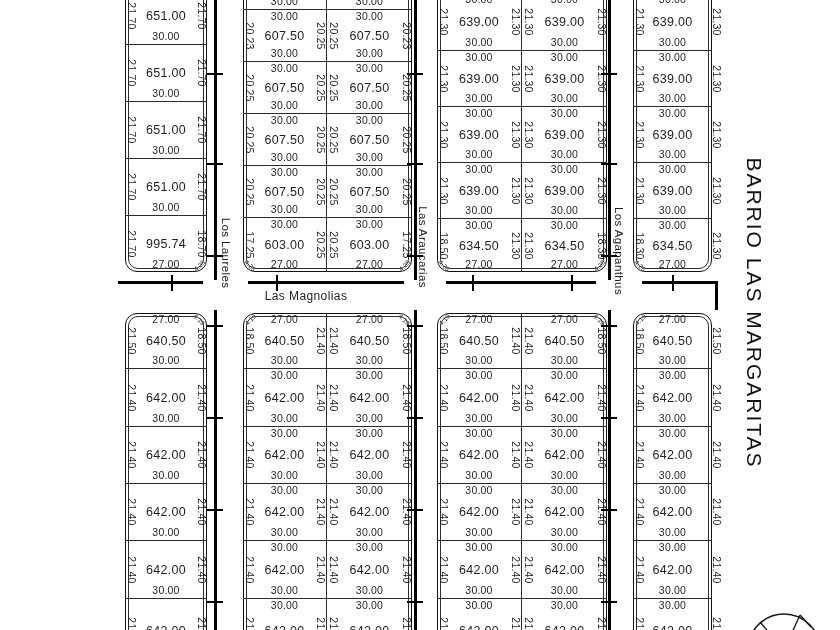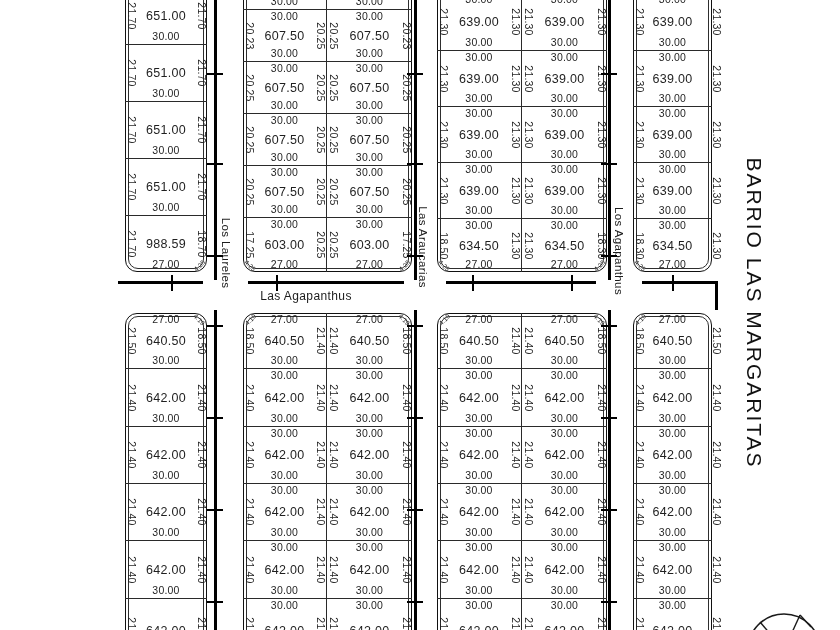--- a/index.html
+++ b/index.html
@@ -67,21 +67,21 @@
         <div class="sdim sl">21.70</div>
         <div class="sdim sr">21.70</div>
       </div>
       <div class="cell bt" style="left: -1px; top: 170px; width: 82px; height: 57px;">
         <div class="at">651.00</div>
         <div class="wdim wb">30.00</div>
         <div class="sdim sl">21.70</div>
         <div class="sdim sr">21.70</div>
       </div>
       <div class="cell bt" style="left: -1px; top: 227px; width: 82px; height: 57px;">
-        <div class="at">988.59</div>
+        <div class="at">995.74</div>
         <div class="wdim wb">27.00</div>
         <div class="sdim sl">21.70</div>
         <div class="sdim sr">18.70</div>
         <div class="ch br2">4.25</div>
       </div>
     </div>
   <div class="blk tophalf" style="left: 243px; top: -43px; width: 169px; height: 315px;">
       <div class="inner"></div>
       <div class="cell br" style="left: -1px; top: -1px; width: 84px; height: 52px;">
         <div class="wdim wb">30.00</div>
@@ -545,21 +545,21 @@
   <div class="thick-v" style="left:214px;top:0;height:280px;"></div>
   <div class="thick-v" style="left:214px;top:310px;height:320px;"></div>
   <div class="thick-v" style="left:414px;top:0;height:280px;"></div>
   <div class="thick-v" style="left:414px;top:310px;height:320px;"></div>
   <div class="thick-v" style="left:608px;top:0;height:280px;"></div>
   <div class="thick-v" style="left:608px;top:310px;height:320px;"></div>
 
   <div class="vlabel" style="left:226px;top:253px;">Los Laureles</div>
   <div class="vlabel" style="left:423px;top:247px;">Las Araucarias</div>
   <div class="vlabel" style="left:619px;top:251px;">Los Agapanthus</div>
-  <div class="hlabel" style="left:306px;top:296px;">Las Agapanthus</div>
+  <div class="hlabel" style="left:306px;top:296px;">Las Magnolias</div>
 
   <div class="barrio" style="left:754px;top:313px;">BARRIO LAS MARGARITAS</div>
 
   <svg class="north" style="left:740px;top:600px;" width="95" height="30" viewBox="0 0 95 30">
     <circle cx="44" cy="50" r="36" fill="none" stroke="#1a1a1a" stroke-width="1.6"></circle>
     <line x1="44" y1="50" x2="20" y2="22" stroke="#1a1a1a" stroke-width="1.4"></line>
     <line x1="44" y1="50" x2="60" y2="15" stroke="#1a1a1a" stroke-width="1.4"></line>
     <line x1="60" y1="15" x2="71" y2="27" stroke="#1a1a1a" stroke-width="1.4"></line>
   </svg>
 <div class="tick" style="left: 207px; top: 72.8px; width: 16px; height: 2.5px;"></div>

